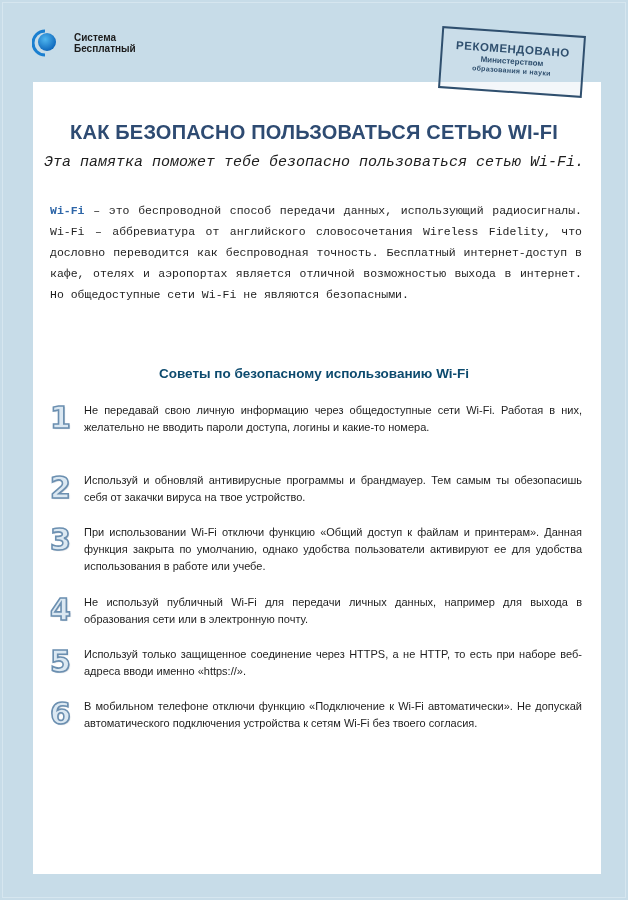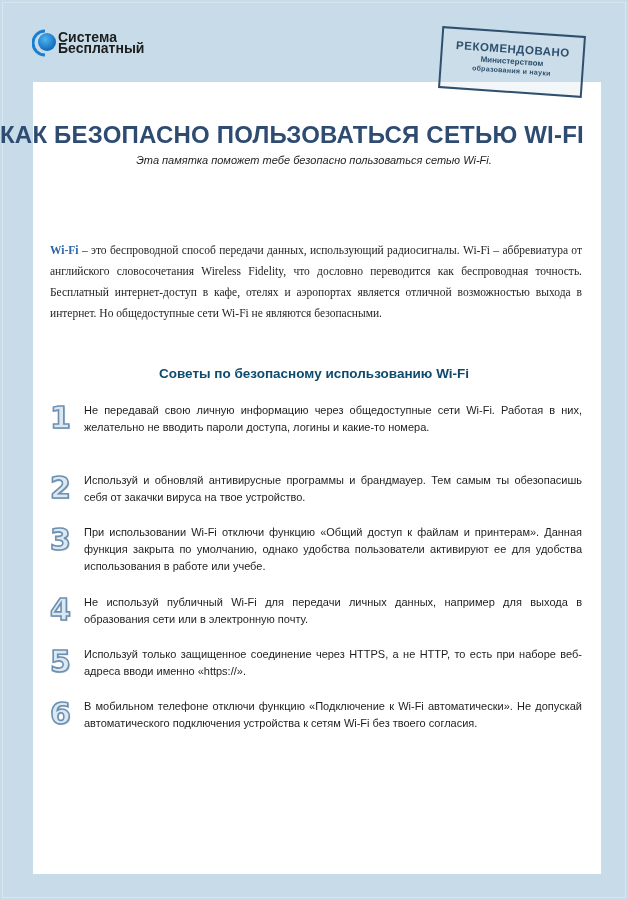--- a/index.html
+++ b/index.html
@@ -13,23 +13,23 @@
     .frame-edge {
       position: absolute; left: 2px; top: 2px; right: 2px; bottom: 2px;
       border: 1px solid #d6e6ef;
     }
     .logo {
       position: absolute; left: 32px; top: 28px;
       display: flex; align-items: center;
     }
     .logo-mark { width: 26px; height: 30px; }
     .logo-text {
-      margin-left: 0;
+      margin-left: 16px;
       font-family: "Liberation Sans", sans-serif;
-      font-weight: bold; font-size: 14px; line-height: 11px; color: #1d1d1d;
+      font-weight: bold; font-size: 10px; line-height: 11px; color: #1d1d1d;
     }
     .page {
       position: absolute; left: 33px; top: 82px;
       width: 568px; height: 792px;
       background: #ffffff;
     }
     .stamp {
       position: absolute; left: 440px; top: 31px;
       width: 140px; height: 58px;
       border: 2.5px solid #2f4f6e;
@@ -38,37 +38,37 @@
       color: #2f4f6e;
       font-family: "Liberation Sans", sans-serif;
       font-weight: bold;
       background: rgba(210,225,235,0.25);
     }
     .stamp .l1 { font-size: 11.5px; letter-spacing: 0.5px; margin-top: 10px; }
     .stamp .l2 { font-size: 8px; margin-top: 2px; }
     .stamp .l3 { font-size: 7px; margin-top: 1px; letter-spacing: 0.3px; }
     .title {
       position: absolute; left: 0; right: 0; top: 121px;
+      text-align: center;
       font-family: "Liberation Sans", sans-serif;
-      font-weight: bold; font-size: 24px;
+      font-weight: bold; font-size: 20px;
       color: #2e4b72;
       letter-spacing: 0.2px;
     }
     .subtitle {
       position: absolute; left: 0; right: 0; top: 154px;
       text-align: center;
-      font-family: Liberation Sans, sans-serif;
-      font-style: italic; font-size: 11px; color: #1e1e1e;
+      font-family: Liberation Mono, monospace;
+      font-style: italic; font-size: 15px; color: #1e1e1e;
     }
     .intro {
       position: absolute; left: 50px; width: 532px; top: 200px;
-      font-family: Liberation Serif, serif;
+      font-family: Liberation Mono, monospace;
       font-size: 11.5px; line-height: 21px; color: #1e1e1e;
       text-align: justify;
-      margin-top: 40px;
     }
     .intro .wifi { color: #2e66a8; font-weight: bold; }
     .section-title {
       position: absolute; left: 0; right: 0; top: 366px;
       text-align: center;
       font-family: "Liberation Sans", sans-serif;
       font-weight: bold; font-size: 13.5px;
       color: #0c4a6e;
     }
     .tip {

